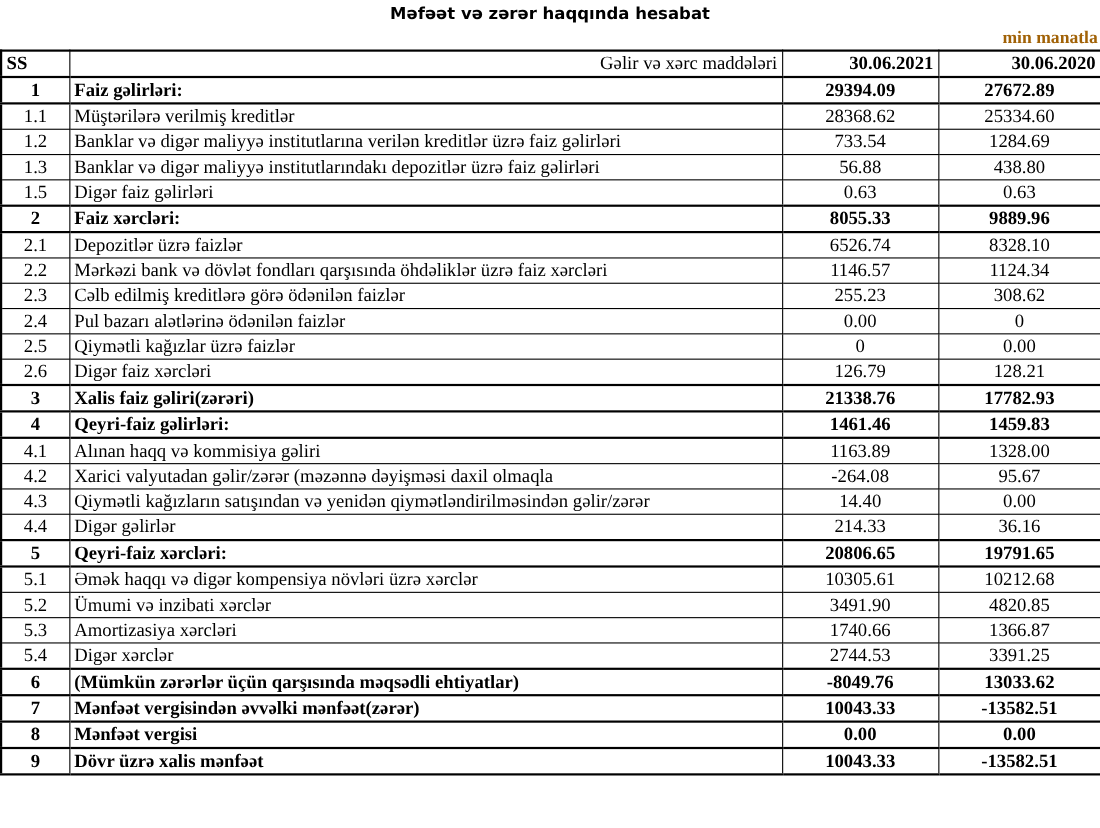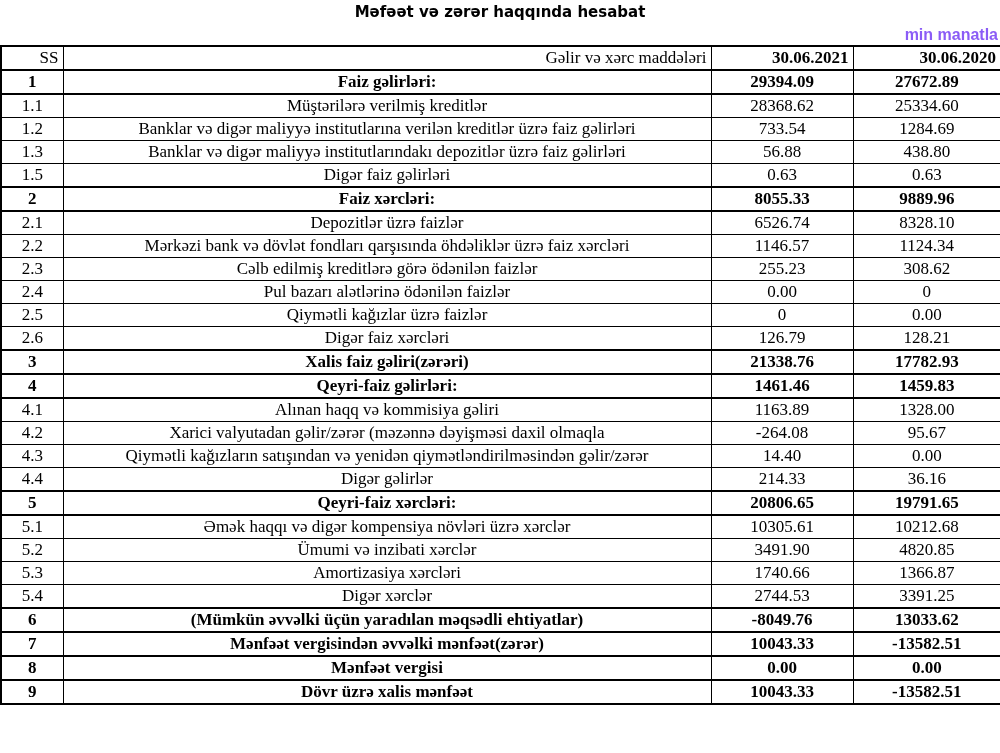--- a/index.html
+++ b/index.html
@@ -19,48 +19,48 @@
     margin: 3px 0 0 0;
     text-align: center;
     font-family: "DejaVu Sans", sans-serif;
     font-weight: bold;
     font-size: 15px;
     color: #000000;
     letter-spacing: 0px;
   }
   .unit-note {
     text-align: right;
-    font-family: Liberation Sans, sans-serif;
+    font-family: Liberation Serif, serif;
     font-weight: bold;
     font-size: 16px;
-    color: #8b5cf6;
+    color: #a16207;
     margin: 5px 2px 1px 0;
   }
   table.report {
     width: 1000px;
     border-collapse: collapse;
     table-layout: fixed;
     border: 2px solid #000000;
   }
   table.report th, table.report td {
     border: 1px solid #000000;
     height: 22px;
     padding: 0 4px;
     font-family: "Liberation Serif", serif;
     font-size: 17px;
     color: #000000;
     overflow: hidden;
     white-space: nowrap;
     line-height: 1.05;
   }
-  th.col-ss   { text-align: right; font-weight: normal; font-size: 16px; }
+  th.col-ss   { text-align: left; font-weight: bold; font-size: 16px; }
   th.col-item { text-align: right; font-weight: normal; }
   th.col-num  { text-align: right; font-weight: bold; }
   td.col-ss   { text-align: center; }
-  td.col-item { text-align: center; margin-left: 25px; }
+  td.col-item { text-align: left; margin-left: 25px; }
   td.col-num  { text-align: center; }
   tr.bold td {
     font-weight: bold;
     border-top-width: 2px;
     border-bottom-width: 2px;
   }
 </style>
 </head>
 <body>
 
@@ -219,21 +219,21 @@
           <td class="col-num">1366.87</td>
         </tr>
         <tr>
           <td class="col-ss">5.4</td>
           <td class="col-item">Digər xərclər</td>
           <td class="col-num">2744.53</td>
           <td class="col-num">3391.25</td>
         </tr>
         <tr class="bold">
           <td class="col-ss">6</td>
-          <td class="col-item">(Mümkün əvvəlki üçün yaradılan məqsədli ehtiyatlar)</td>
+          <td class="col-item">(Mümkün zərərlər üçün qarşısında məqsədli ehtiyatlar)</td>
           <td class="col-num">-8049.76</td>
           <td class="col-num">13033.62</td>
         </tr>
         <tr class="bold">
           <td class="col-ss">7</td>
           <td class="col-item">Mənfəət vergisindən əvvəlki mənfəət(zərər)</td>
           <td class="col-num">10043.33</td>
           <td class="col-num">-13582.51</td>
         </tr>
         <tr class="bold">

